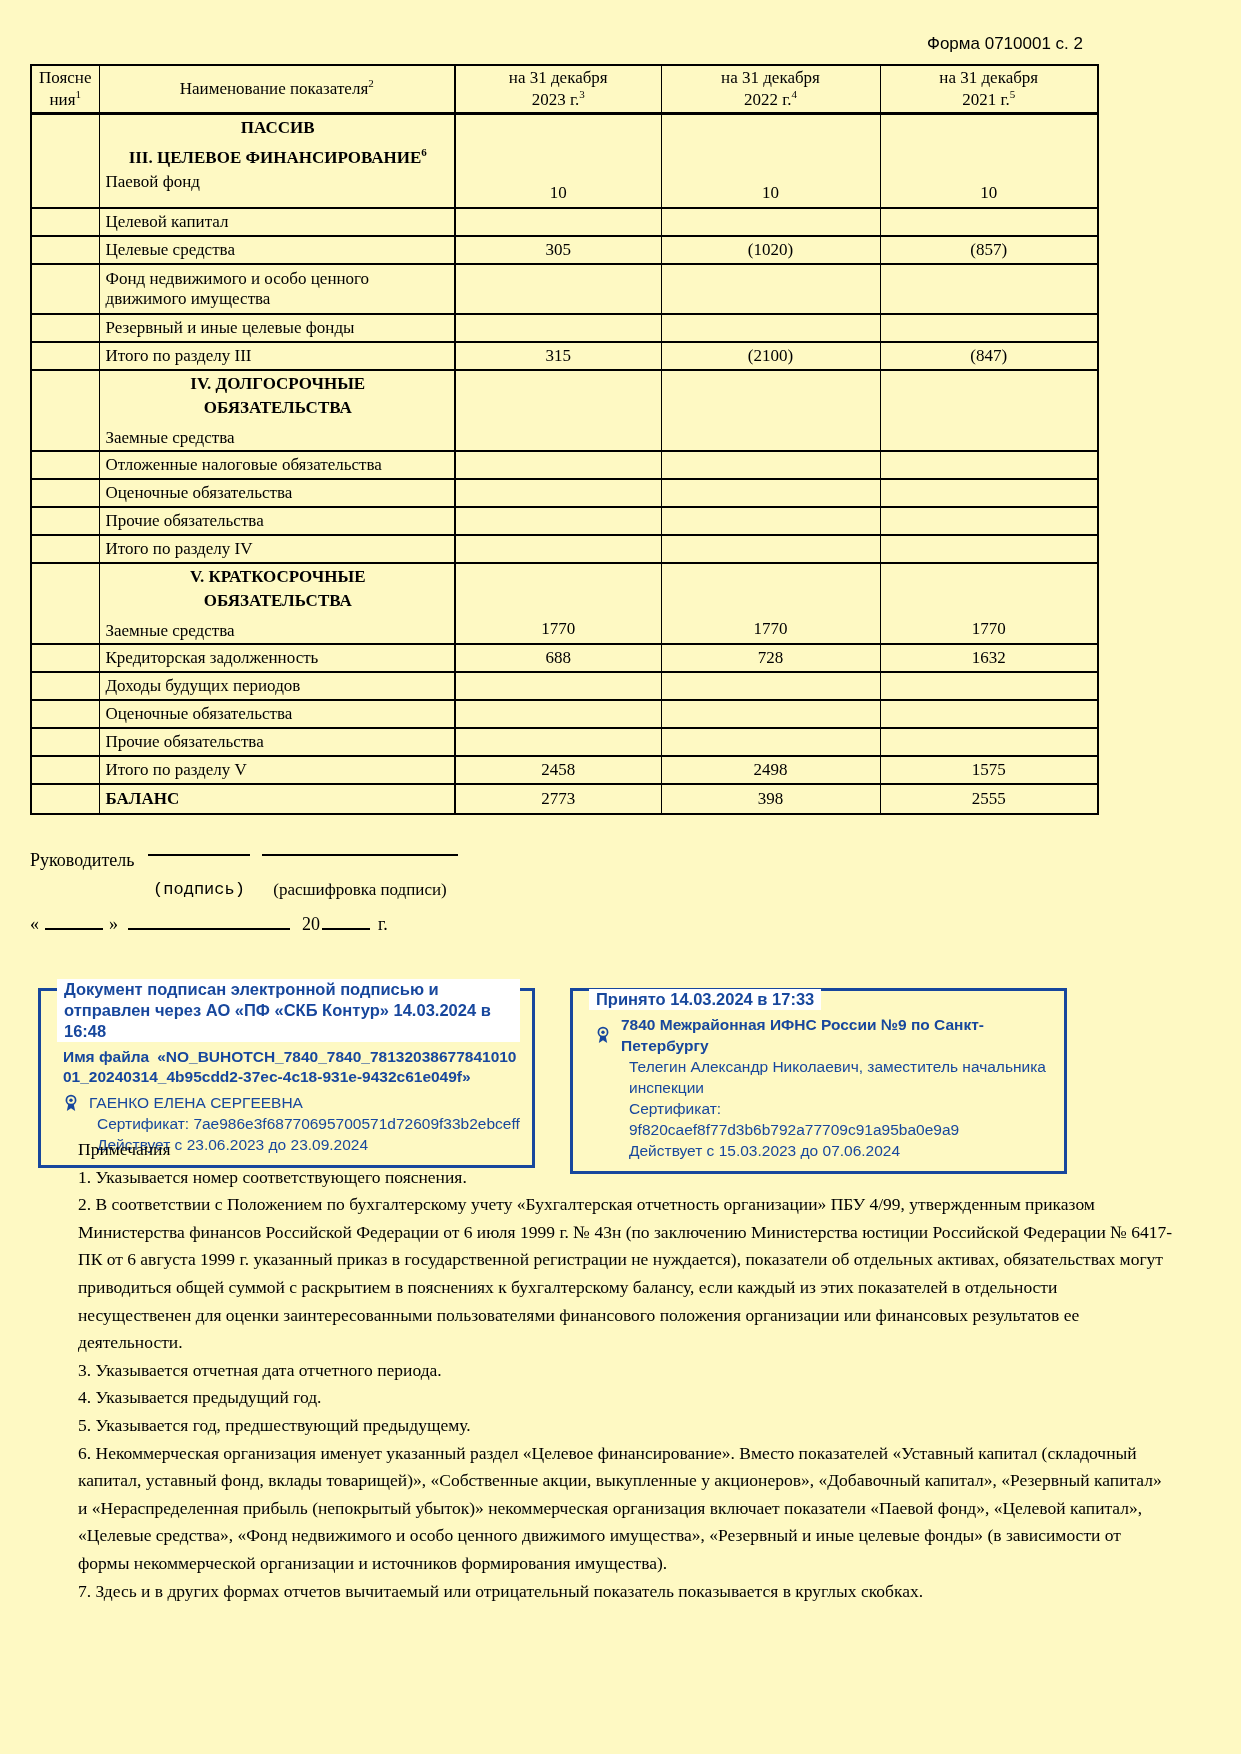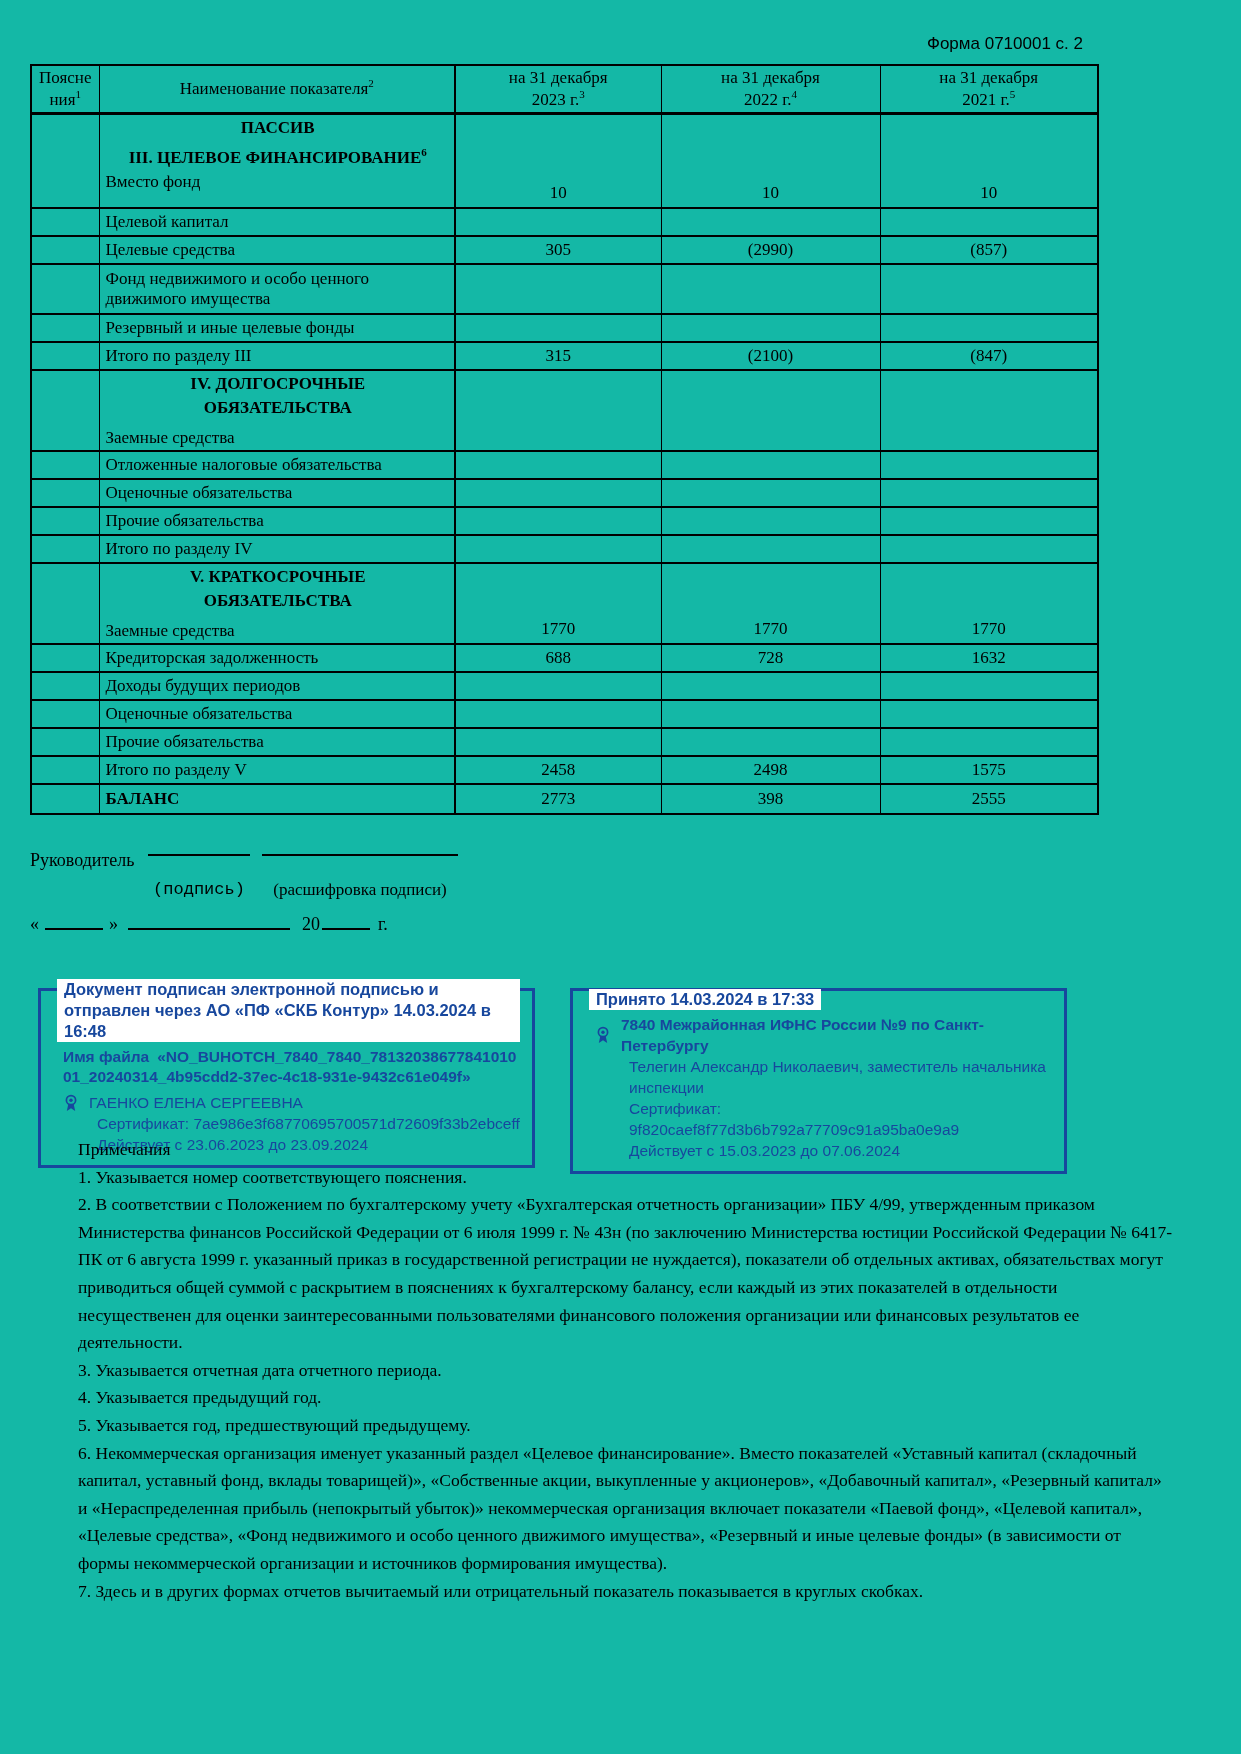--- a/index.html
+++ b/index.html
@@ -1,18 +1,18 @@
 <!DOCTYPE html>
 <html><head>
 <meta charset="utf-8">
 <style>
   * { box-sizing: border-box; }
   html,body { margin:0; padding:0; background:#ffffff; }
   body { width:1241px; height:1754px; font-family:"Liberation Serif", serif; color:#000; }
-  .page { position:relative; width:1241px; height:1754px; background:#14b8a6; overflow:hidden; }
+  .page { position:relative; width:1241px; height:1754px; background:#fef9c3; overflow:hidden; }
 
   .form-header { position:absolute; top:34px; right:158px; font-family:"Liberation Sans", sans-serif; font-size:17px; }
 
   
   table.balance { position:absolute; left:30px; top:64px; width:1067px; border-collapse:collapse; table-layout:fixed; font-size:17px; }
   table.balance { border:2px solid #000; }
   .c1 { width:68px; } .c2 { width:356px; } .c3 { width:206px; } .c4 { width:219px; } .c5 { width:218px; }
   th, td { border-left:1px solid #000; border-right:1px solid #000; border-top:2px solid #000; border-bottom:2px solid #000; padding:1px 4px; vertical-align:middle; }
   th { font-weight:normal; text-align:center; border-bottom:3px solid #000; height:48px; line-height:22px; }
   sup { font-size:11px; line-height:0; }
@@ -89,39 +89,39 @@
       </tr>
     </thead>
     <tbody>
       <tr class="r-tall">
         <td></td>
         <td class="name top">
           <div class="nm-flex">
             <div class="sec-line">ПАССИВ</div>
             <div class="flex-spacer"></div>
             <div class="sec-line"><span>III. ЦЕЛЕВОЕ ФИНАНСИРОВАНИЕ</span><sup>6</sup></div>
-            <div class="lbl">Вместо фонд</div>
+            <div class="lbl">Паевой фонд</div>
           </div>
         </td>
         <td class="val first bot">10</td>
         <td class="val bot">10</td>
         <td class="val bot">10</td>
       </tr>
       <tr class="r-simple">
         <td></td>
         <td class="name">Целевой капитал</td>
         <td class="val first"></td>
         <td class="val"></td>
         <td class="val"></td>
       </tr>
       <tr class="r-simple">
         <td></td>
         <td class="name">Целевые средства</td>
         <td class="val first">305</td>
-        <td class="val">(2990)</td>
+        <td class="val">(1020)</td>
         <td class="val">(857)</td>
       </tr>
       <tr class="r-two">
         <td></td>
         <td class="name">Фонд недвижимого и особо ценного движимого имущества</td>
         <td class="val first"></td>
         <td class="val"></td>
         <td class="val"></td>
       </tr>
       <tr class="r-simple">

